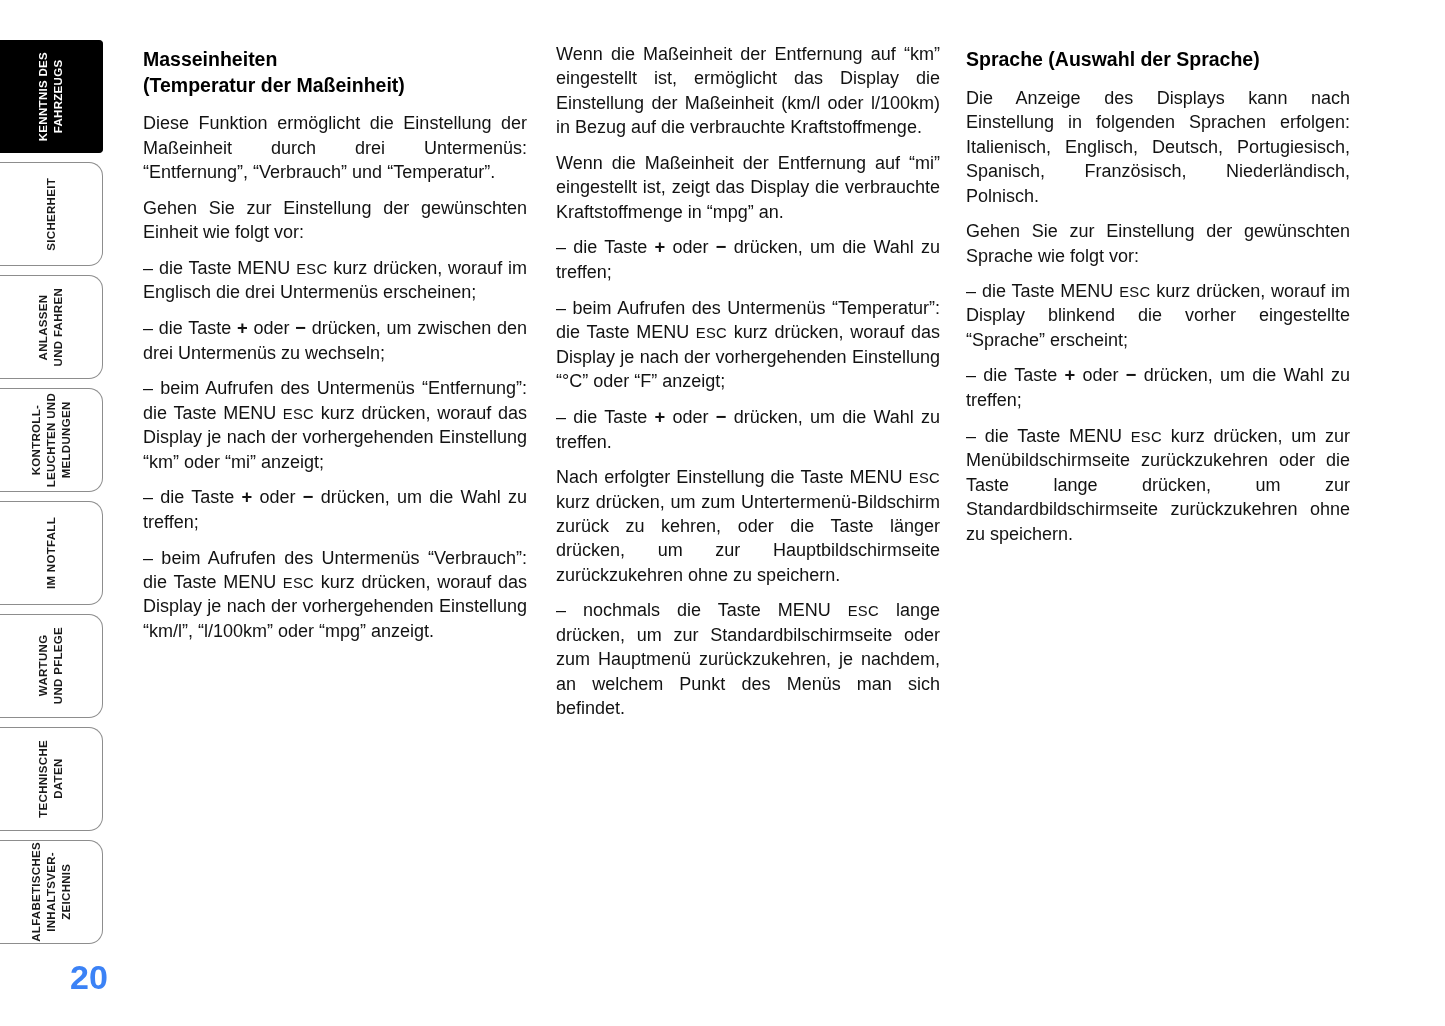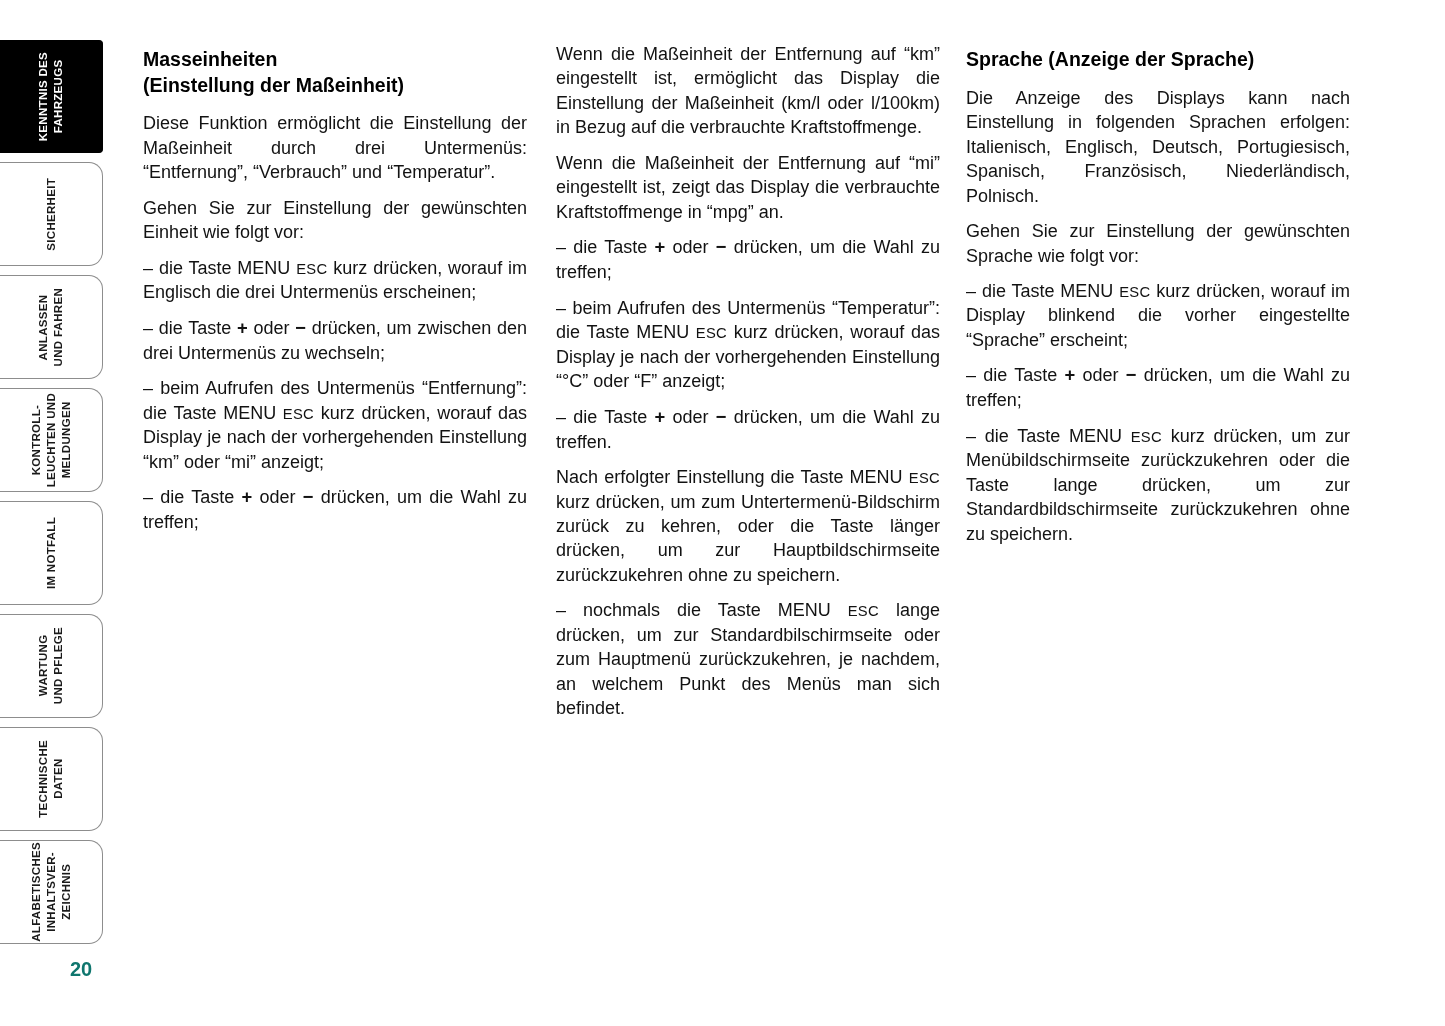--- a/index.html
+++ b/index.html
@@ -49,23 +49,23 @@
     letter-spacing:0.3px;
     text-align:center;
     white-space:pre-line;
   }
 
   
   .pagenum {
     position:absolute;
     left:70px;
     top:958px;
-    font-size:20px;
+    font-size:34px;
     font-weight:bold;
-    color:#0f766e;
+    color:#3b82f6;
   }
 
   
   .content { position:absolute; left:143px; top:38px; }
   .col { position:absolute; width:384px; }
   .col-1 { left:0;    top:9px; }
   .col-2 { left:413px; top:4px; }
   .col-3 { left:823px; top:9px; }
 
   h2.heading {
@@ -125,39 +125,40 @@
 INHALTSVER-
 ZEICHNIS</span>
       </div>
     </nav>
 
   <div class="pagenum">20</div>
 
   <main class="content">
     <section class="col col-1">
         <h2 class="heading"><span>Masseinheiten
-(Einstellung der Maßeinheit)</span></h2>
+(Temperatur der Maßeinheit)</span></h2>
         <p class="para"><span>Diese Funktion ermöglicht die Einstellung der Maßeinheit durch drei Untermenüs: “Entfernung”, “Verbrauch” und “Temperatur”.</span></p>
         <p class="para"><span>Gehen Sie zur Einstellung der gewünschten Einheit wie folgt vor:</span></p>
         <p class="para"><span>– die Taste </span><span class="menu">MENU </span><span class="esc">ESC</span><span> kurz drücken, worauf im Englisch die drei Untermenüs erscheinen;</span></p>
         <p class="para"><span>– die Taste </span><span class="sym">+</span><span> oder </span><span class="sym">−</span><span> drücken, um zwischen den drei Untermenüs zu wechseln;</span></p>
         <p class="para"><span>– beim Aufrufen des Untermenüs “Entfernung”: die Taste </span><span class="menu">MENU </span><span class="esc">ESC</span><span> kurz drücken, worauf das Display je nach der vorhergehenden Einstellung “km” oder “mi” anzeigt;</span></p>
         <p class="para"><span>– die Taste </span><span class="sym">+</span><span> oder </span><span class="sym">−</span><span> drücken, um die Wahl zu treffen;</span></p>
+        <p class="para"><span>– beim Aufrufen des Untermenüs “Verbrauch”: die Taste </span><span class="menu">MENU </span><span class="esc">ESC</span><span> kurz drücken, worauf das Display je nach der vorhergehenden Einstellung “km/l”, “l/100km” oder “mpg” anzeigt.</span></p>
       </section>
     <section class="col col-2">
         <p class="para"><span>Wenn die Maßeinheit der Entfernung auf “km” eingestellt ist, ermöglicht das Display die Einstellung der Maßeinheit (km/l oder l/100km) in Bezug auf die verbrauchte Kraftstoffmenge.</span></p>
         <p class="para"><span>Wenn die Maßeinheit der Entfernung auf “mi” eingestellt ist, zeigt das Display die verbrauchte Kraftstoffmenge in “mpg” an.</span></p>
         <p class="para"><span>– die Taste </span><span class="sym">+</span><span> oder </span><span class="sym">−</span><span> drücken, um die Wahl zu treffen;</span></p>
         <p class="para"><span>– beim Aufrufen des Untermenüs “Temperatur”: die Taste </span><span class="menu">MENU </span><span class="esc">ESC</span><span> kurz drücken, worauf das Display je nach der vorhergehenden Einstellung “°C” oder “F” anzeigt;</span></p>
         <p class="para"><span>– die Taste </span><span class="sym">+</span><span> oder </span><span class="sym">−</span><span> drücken, um die Wahl zu treffen.</span></p>
         <p class="para"><span>Nach erfolgter Einstellung die Taste </span><span class="menu">MENU </span><span class="esc">ESC</span><span> kurz drücken, um zum Untertermenü-Bildschirm zurück zu kehren, oder die Taste länger drücken, um zur Hauptbildschirmseite zurückzukehren ohne zu speichern.</span></p>
         <p class="para"><span>– nochmals die Taste </span><span class="menu">MENU </span><span class="esc">ESC</span><span> lange drücken, um zur Standardbilschirmseite oder zum Hauptmenü zurückzukehren, je nachdem, an welchem Punkt des Menüs man sich befindet.</span></p>
       </section>
     <section class="col col-3">
-        <h2 class="heading"><span>Sprache (Anzeige der Sprache)</span></h2>
+        <h2 class="heading"><span>Sprache (Auswahl der Sprache)</span></h2>
         <p class="para"><span>Die Anzeige des Displays kann nach Einstellung in folgenden Sprachen erfolgen: Italienisch, Englisch, Deutsch, Portugiesisch, Spanisch, Französisch, Niederländisch, Polnisch.</span></p>
         <p class="para"><span>Gehen Sie zur Einstellung der gewünschten Sprache wie folgt vor:</span></p>
         <p class="para"><span>– die Taste </span><span class="menu">MENU </span><span class="esc">ESC</span><span> kurz drücken, worauf im Display blinkend die vorher eingestellte “Sprache” erscheint;</span></p>
         <p class="para"><span>– die Taste </span><span class="sym">+</span><span> oder </span><span class="sym">−</span><span> drücken, um die Wahl zu treffen;</span></p>
         <p class="para"><span>– die Taste </span><span class="menu">MENU </span><span class="esc">ESC</span><span> kurz drücken, um zur Menübildschirmseite zurückzukehren oder die Taste lange drücken, um zur Standardbildschirmseite zurückzukehren ohne zu speichern.</span></p>
       </section>
   </main>
 
 </div>
 

